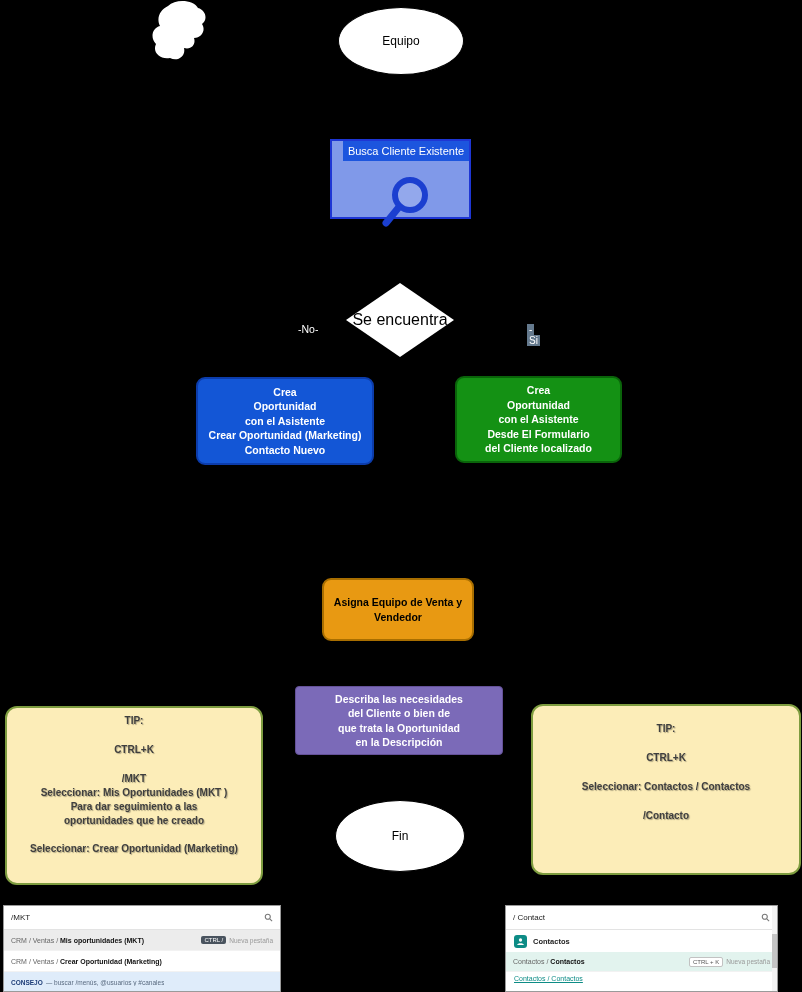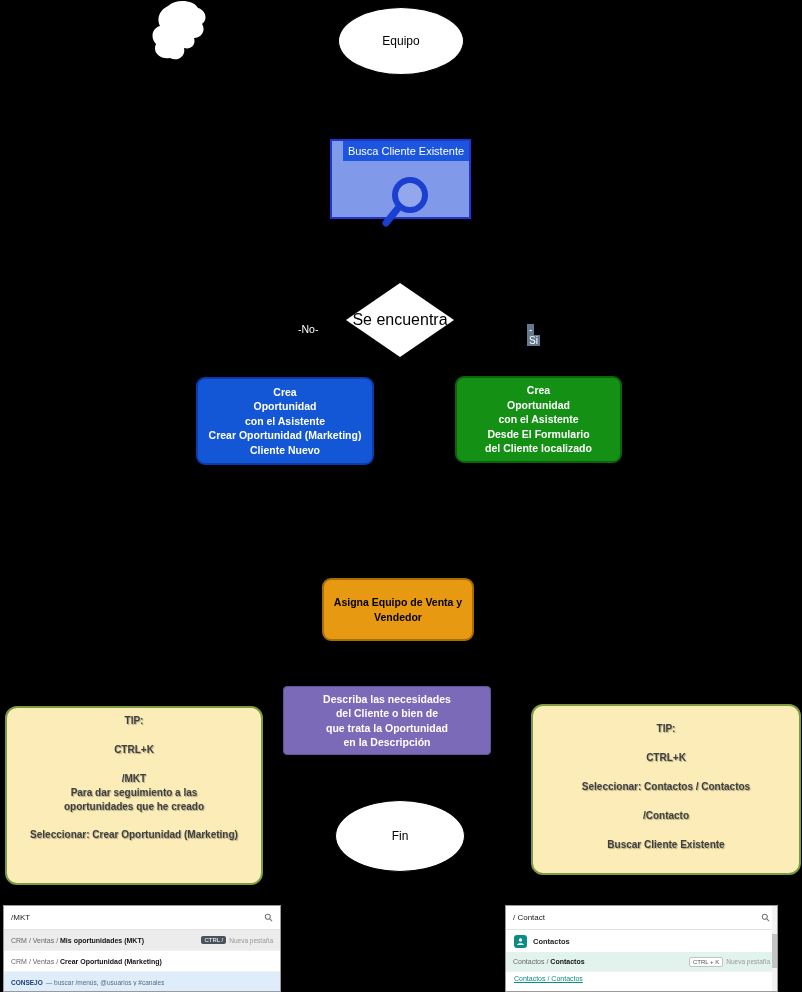--- a/index.html
+++ b/index.html
@@ -29,21 +29,21 @@
   
   .action{position:absolute;box-sizing:border-box;border-radius:9px;display:flex;
           flex-direction:column;align-items:center;justify-content:center;
           text-align:center;font-weight:bold;font-size:10.5px;line-height:14.5px;}
   .action.blue{left:196px;top:377px;width:178px;height:88px;background:#1356d6;
                border:2px solid #0c3cab;color:#fff;}
   .action.green{left:455px;top:376px;width:167px;height:87px;background:#149114;
                 border:2px solid #0a640a;color:#fff;}
   .action.orange{left:322px;top:578px;width:152px;height:63px;background:#e89912;
                  border:2px solid #a86e00;color:#000;}
-  .action.purple{left:283px;top:686px;width:208px;height:69px;background:#7b6ab8;
+  .action.purple{left:295px;top:686px;width:208px;height:69px;background:#7b6ab8;
                  border:1px solid #645198;color:#fff;border-radius:4px;}
 
   
   .tip-note{position:absolute;box-sizing:border-box;background:#fcedb8;
             border:2px solid #7d9c3f;border-radius:12px;color:#3f3f3f;
             text-align:center;font-weight:bold;font-size:10px;line-height:14px;
             text-shadow:1px 1px 1px rgba(0,0,0,0.3);}
   .tip-note.left{left:5px;top:706px;width:258px;height:179px;}
   .tip-note.right{left:531px;top:704px;width:270px;height:171px;}
   .tl{display:block;}
@@ -126,21 +126,21 @@
   <div class="edge-label" style="left:527px;top:324px;">
     <span class="yes-frag">-</span>
     <span class="yes-frag">Si</span>
   </div>
 
   <div class="action blue">
     <div>Crea</div>
     <div>Oportunidad</div>
     <div>con el Asistente</div>
     <div>Crear Oportunidad (Marketing)</div>
-    <div>Cliente Nuevo</div>
+    <div>Contacto Nuevo</div>
   </div>
 
   <div class="action green">
     <div>Crea</div>
     <div>Oportunidad</div>
     <div>con el Asistente</div>
     <div>Desde El Formulario</div>
     <div>del Cliente localizado</div>
   </div>
 
@@ -157,31 +157,31 @@
   </div>
 
   <div class="ellipse" style="left:335px;top:800px;width:128px;height:70px;">
     <span>Fin</span>
   </div>
 
   <div class="tip-note left">
     <span class="tl mt6">TIP:</span>
     <span class="tl mt15">CTRL+K</span>
     <span class="tl mt15">/MKT</span>
+    <span class="tl">Seleccionar: Mis Oportunidades (MKT )</span>
     <span class="tl">Para dar seguimiento a las</span>
     <span class="tl">oportunidades que he creado</span>
     <span class="tl mt14">Seleccionar: Crear Oportunidad (Marketing)</span>
   </div>
 
   <div class="tip-note right">
     <span class="tl mt16">TIP:</span>
     <span class="tl mt15">CTRL+K</span>
     <span class="tl mt15">Seleccionar: Contactos / Contactos</span>
     <span class="tl mt15">/Contacto</span>
-    <span class="tl mt15">Buscar Cliente Existente</span>
   </div>
 
   <div class="shot left">
     <div class="shot-search">
       <span>/MKT</span>
       <svg width="9" height="9" viewBox="0 0 10 10">
         <circle cx="4.2" cy="4.2" r="2.8" fill="none" stroke="#777" stroke-width="1.2"></circle>
         <line x1="6.4" y1="6.4" x2="9" y2="9" stroke="#777" stroke-width="1.2"></line>
       </svg>
     </div>

